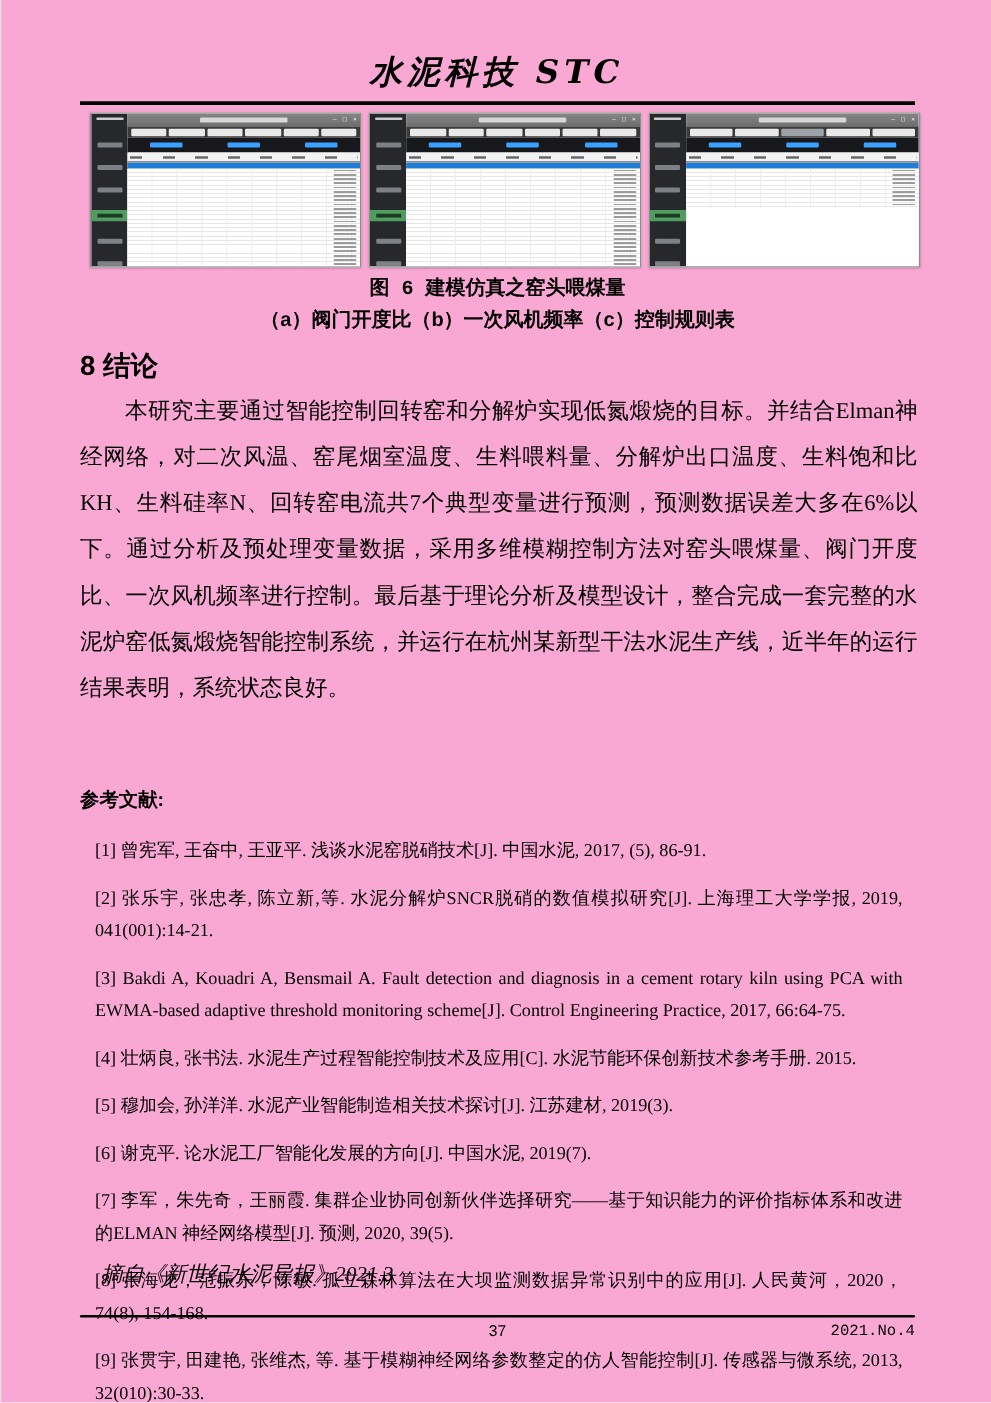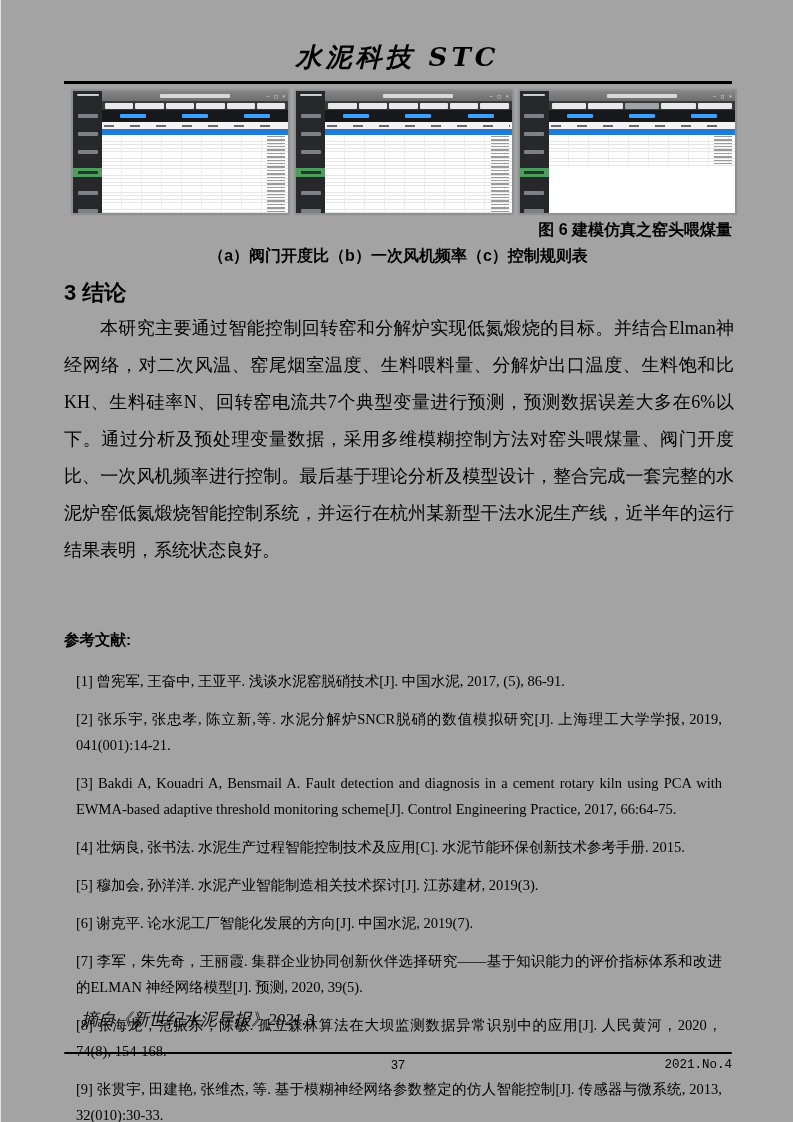--- a/index.html
+++ b/index.html
@@ -1,17 +1,17 @@
 <!DOCTYPE html>
 <html><head>
 <meta charset="utf-8">
 <style>
   html,body{margin:0;padding:0;background:#ffffff;}
   #page{
-    position:relative;width:793px;height:1122px;background:#a3a3a3;
+    position:relative;width:793px;height:1122px;background:#f9a8d4;
     font-family:"Liberation Serif", serif;color:#111;overflow:hidden;
     border-left:1px solid #e2e2e2;
   }
   
   .journal-title{
     position:absolute;top:40px;left:0;width:100%;text-align:center;
     font-family:"DejaVu Serif", serif;font-style:italic;font-weight:bold;
     font-size:26px;letter-spacing:4px;color:#000;
   }
   .header-rule{position:absolute;left:63px;top:81px;width:668px;height:3px;background:#000;}
@@ -59,22 +59,22 @@
       repeating-linear-gradient(to right,transparent 0 19px,#ececec 19px 20px),
       repeating-linear-gradient(to bottom,#ffffff 0 2.6px,#e6e6e6 2.6px 3.4px);
   }
   .tbl-vals{
     position:absolute;right:3px;top:0;width:18px;
     background:repeating-linear-gradient(to bottom,transparent 0 0.8px,#8a8a8a 0.8px 2.2px,transparent 2.2px 3.4px);
     opacity:.85;
   }
   
   .fig-caption-1{
-    position:absolute;left:63px;top:220px;width:668px;text-align:right;
-    font-family:Liberation Sans, sans-serif;font-weight:bold;font-size:16px;color:#000;
+    position:absolute;left:63px;top:220px;width:668px;text-align:center;
+    font-family:Liberation Mono, monospace;font-weight:bold;font-size:16px;color:#000;
   }
   .fig-caption-2{
     position:absolute;left:63px;top:246px;width:668px;text-align:center;
     font-family:"Liberation Sans", sans-serif;font-weight:bold;font-size:16px;color:#000;
   }
   .section-heading{
     position:absolute;left:63px;top:278px;
     font-family:"Liberation Sans", sans-serif;font-weight:bold;font-size:22px;color:#000;
   }
   .conclusion-para{
@@ -225,21 +225,21 @@
             <div class="tbl-rows" style="height: 30.6px;"></div>
             <div class="tbl-vals" style="height: 30.6px;"></div>
           </div>
         </div>
       </div>
     </div>
 
   <div class="fig-caption-1">图 6 建模仿真之窑头喂煤量</div>
   <div class="fig-caption-2">（a）阀门开度比（b）一次风机频率（c）控制规则表</div>
 
-  <div class="section-heading">3 结论</div>
+  <div class="section-heading">8 结论</div>
   <p class="conclusion-para">本研究主要通过智能控制回转窑和分解炉实现低氮煅烧的目标。并结合Elman神经网络，对二次风温、窑尾烟室温度、生料喂料量、分解炉出口温度、生料饱和比KH、生料硅率N、回转窑电流共7个典型变量进行预测，预测数据误差大多在6%以下。通过分析及预处理变量数据，采用多维模糊控制方法对窑头喂煤量、阀门开度比、一次风机频率进行控制。最后基于理论分析及模型设计，整合完成一套完整的水泥炉窑低氮煅烧智能控制系统，并运行在杭州某新型干法水泥生产线，近半年的运行结果表明，系统状态良好。</p>
 
   <div class="ref-heading">参考文献:</div>
   <div class="ref-list">
     <p class="ref-item">[1]  曾宪军, 王奋中, 王亚平. 浅谈水泥窑脱硝技术[J]. 中国水泥, 2017, (5), 86-91.</p>
     <p class="ref-item">[2]  张乐宇, 张忠孝, 陈立新,等. 水泥分解炉SNCR脱硝的数值模拟研究[J]. 上海理工大学学报, 2019, 041(001):14-21.</p>
     <p class="ref-item">[3]  Bakdi A,  Kouadri A,  Bensmail A. Fault detection and diagnosis in a cement rotary kiln using PCA with EWMA-based adaptive threshold monitoring scheme[J]. Control Engineering Practice, 2017, 66:64-75.</p>
     <p class="ref-item">[4]  壮炳良, 张书法. 水泥生产过程智能控制技术及应用[C]. 水泥节能环保创新技术参考手册. 2015.</p>
     <p class="ref-item">[5]  穆加会, 孙洋洋. 水泥产业智能制造相关技术探讨[J]. 江苏建材, 2019(3).</p>
     <p class="ref-item">[6]  谢克平. 论水泥工厂智能化发展的方向[J]. 中国水泥, 2019(7).</p>

